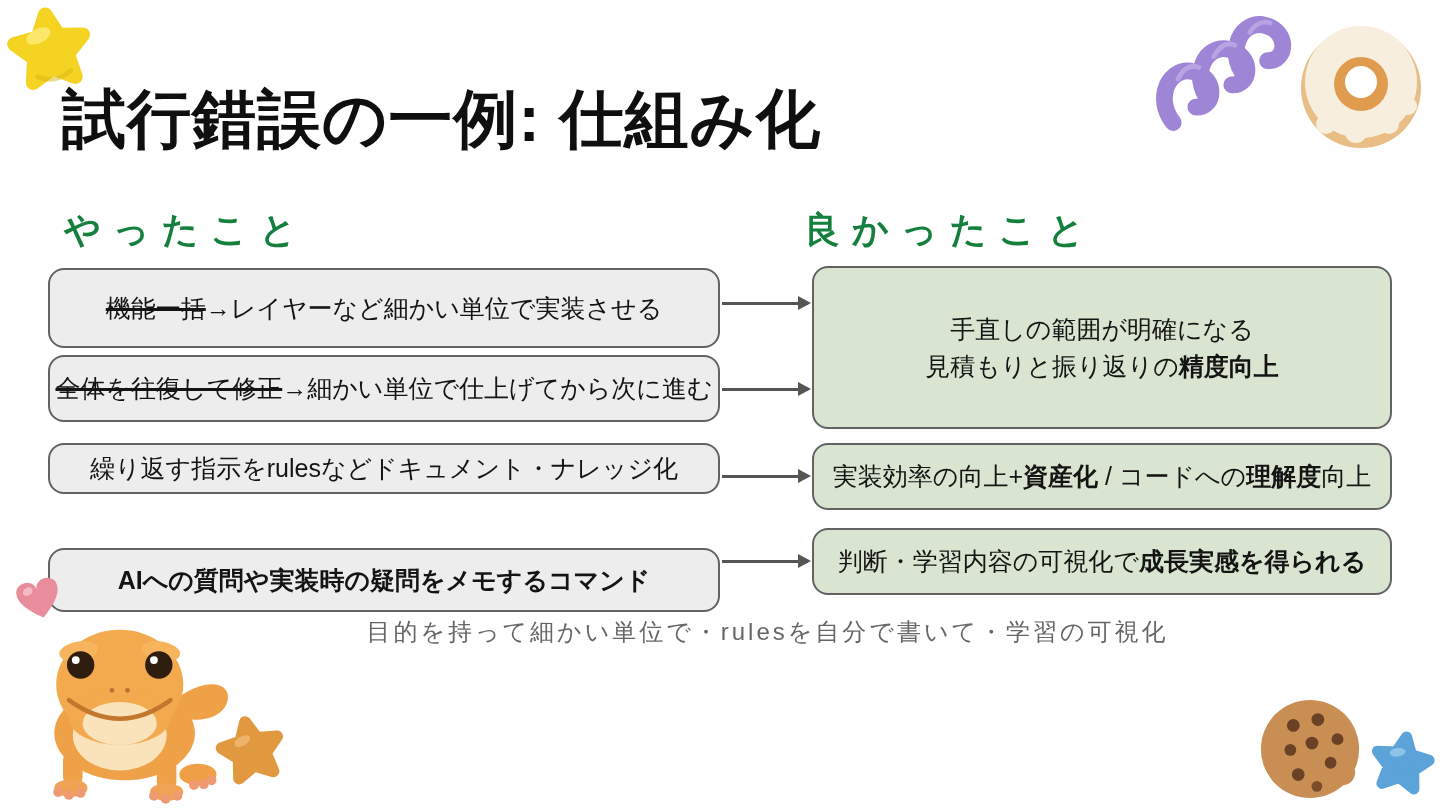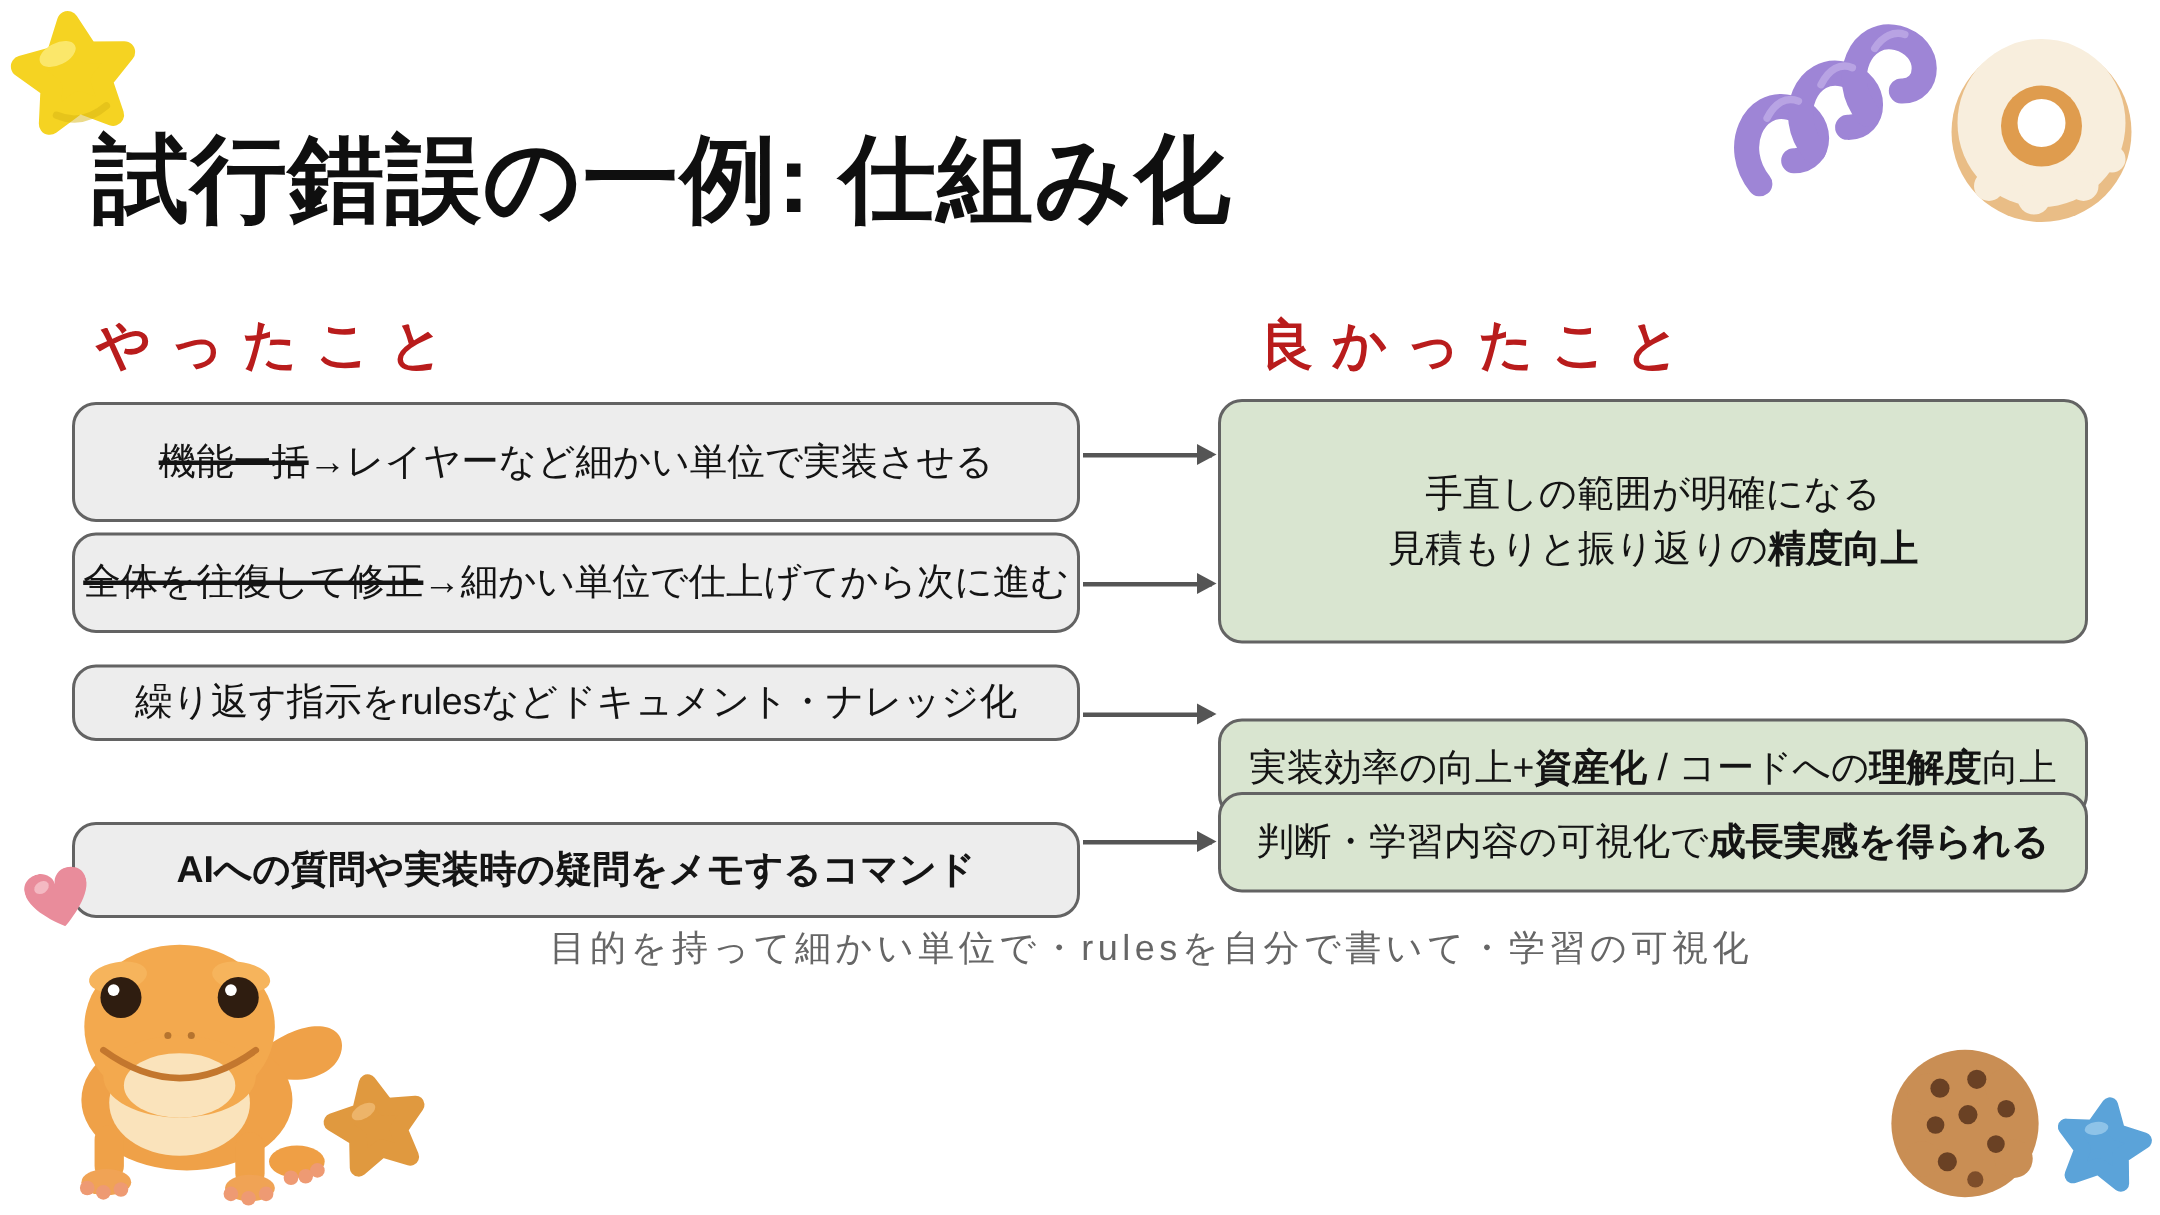--- a/index.html
+++ b/index.html
@@ -5,25 +5,25 @@
   html,body{margin:0;padding:0;background:#fff;}
   .slide{
     position:relative;width:1440px;height:810px;background:#ffffff;overflow:hidden;
     font-family:"Liberation Sans",sans-serif;
   }
   .title{
     position:absolute;left:62px;top:76px;font-size:64px;font-weight:800;
     color:#0f0f0f;letter-spacing:1px;white-space:nowrap;
   }
   .col-header{
-    position:absolute;top:206px;font-size:36px;font-weight:600;color:#b91c1c;
+    position:absolute;top:206px;font-size:36px;font-weight:600;color:#15803d;
     letter-spacing:12px;white-space:nowrap;
   }
   .col-header.left{left:64px;}
-  .col-header.right{left:840px;}
+  .col-header.right{left:804px;}
   .group{position:absolute;inset:0;}
   .box{
     position:absolute;display:flex;flex-direction:column;align-items:center;justify-content:center;
     border:2.5px solid #636363;border-radius:16px;box-sizing:border-box;
     font-size:25px;color:#141414;font-weight:500;text-align:center;line-height:37px;
     white-space:nowrap;
   }
   .task-box{left:48px;width:672px;background:var(--task-bg,#ededed);}
   .benefit-box{left:812px;width:580px;background:var(--benefit-bg,#d9e5d0);}
   .strike{text-decoration:line-through;text-decoration-thickness:2.5px;}
@@ -64,21 +64,21 @@
       </div>
       <div class="box task-box" style="top: 548px; height: 64px; font-weight: bold;">
         <div><span>AIへの質問や実装時の疑問をメモするコマンド</span></div>
       </div>
     </div>
   <div class="group" id="right-boxes">
       <div class="box benefit-box" style="top: 266px; height: 163px;">
         <div><span>手直しの範囲が明確になる</span></div>
         <div><span>見積もりと振り返りの</span><span class="bold">精度向上</span></div>
       </div>
-      <div class="box benefit-box" style="top: 443px; height: 67px; margin-top: 36px;">
+      <div class="box benefit-box" style="top: 443px; height: 67px;">
         <div><span>実装効率の向上+</span><span class="bold">資産化</span><span> / コードへの</span><span class="bold">理解度</span><span>向上</span></div>
       </div>
       <div class="box benefit-box" style="top: 528px; height: 67px;">
         <div><span>判断・学習内容の可視化で</span><span class="bold">成長実感を得られる</span></div>
       </div>
     </div>
 
   <div class="arrow" style="top:302px"></div>
   <div class="arrow" style="top:388px"></div>
   <div class="arrow" style="top:475px"></div>

